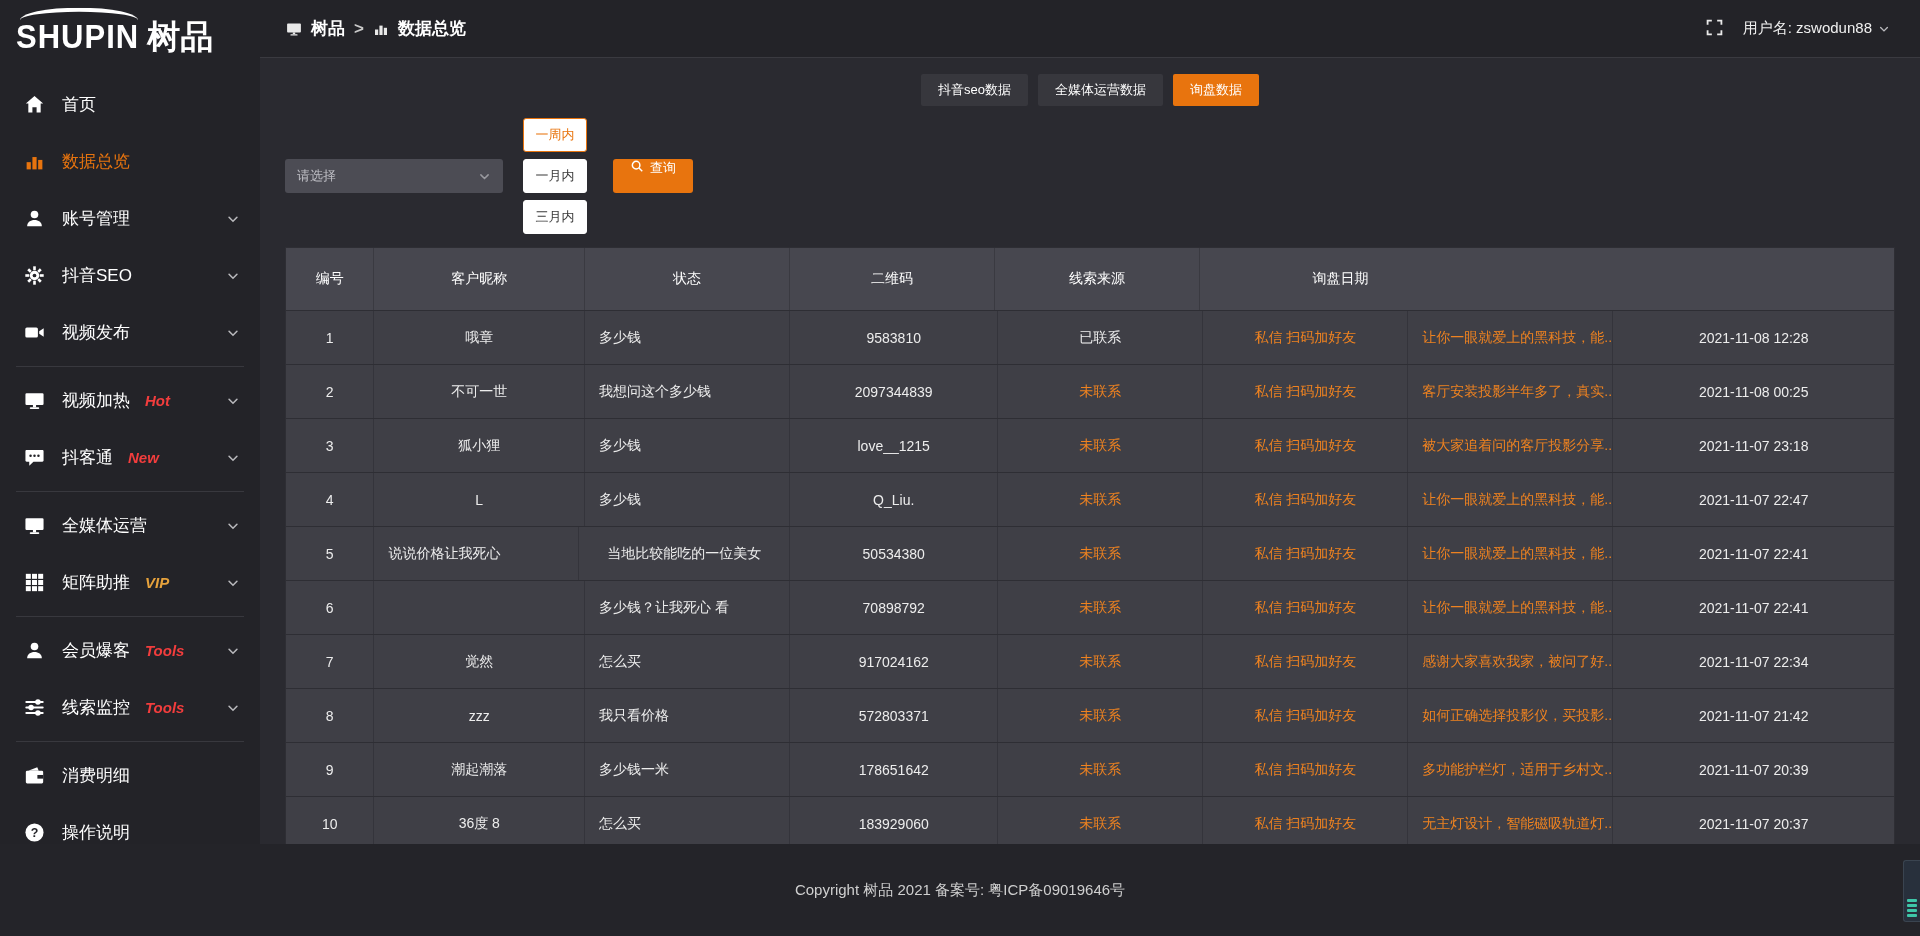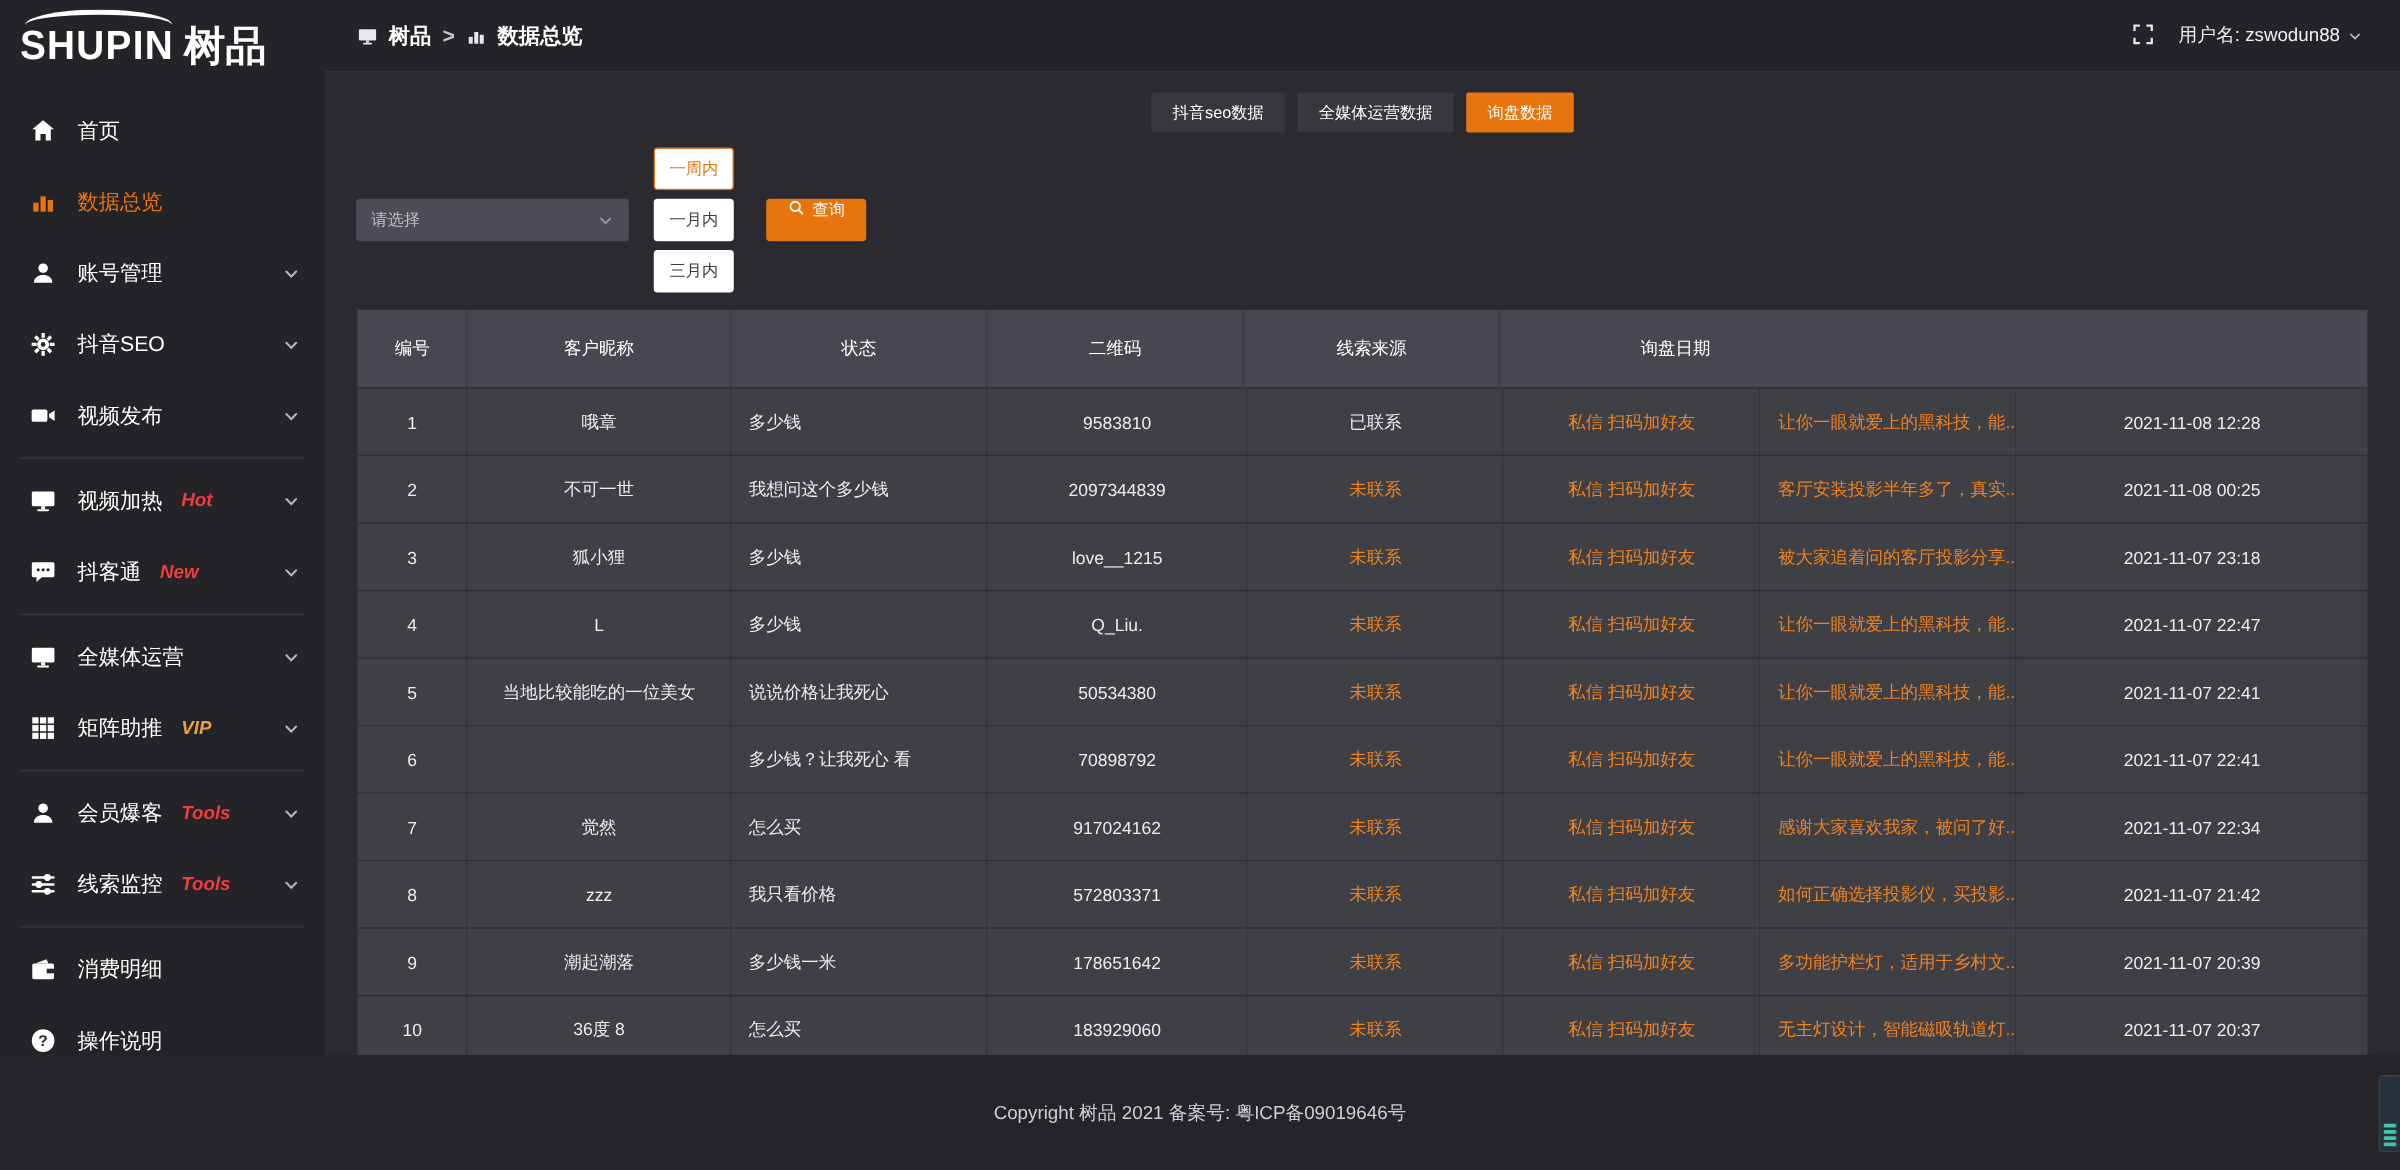--- a/index.html
+++ b/index.html
@@ -440,22 +440,22 @@
                 <div class="td " style="width:13.1%">L</div>
                 <div class="td left" style="width:12.75%">多少钱</div>
                 <div class="td " style="width:12.95%">Q_Liu.</div>
                 <div class="td orange" style="width:12.75%">未联系</div>
                 <div class="td orange" style="width:12.75%">私信 扫码加好友</div>
                 <div class="td left orange" style="width:12.75%">让你一眼就爱上的黑科技，能...</div>
                 <div class="td " style="width:17.45%">2021-11-07 22:47</div>
               </div>
               <div class="t-row">
                 <div class="td " style="width:5.5%">5</div>
+                <div class="td left" style="width:12.75%">说说价格让我死心</div>
                 <div class="td " style="width:13.1%">当地比较能吃的一位美女</div>
-                <div class="td left" style="width:12.75%">说说价格让我死心</div>
                 <div class="td " style="width:12.95%">50534380</div>
                 <div class="td orange" style="width:12.75%">未联系</div>
                 <div class="td orange" style="width:12.75%">私信 扫码加好友</div>
                 <div class="td left orange" style="width:12.75%">让你一眼就爱上的黑科技，能...</div>
                 <div class="td " style="width:17.45%">2021-11-07 22:41</div>
               </div>
               <div class="t-row">
                 <div class="td " style="width:5.5%">6</div>
                 <div class="td " style="width:13.1%"></div>
                 <div class="td left" style="width:12.75%">多少钱？让我死心 看</div>

